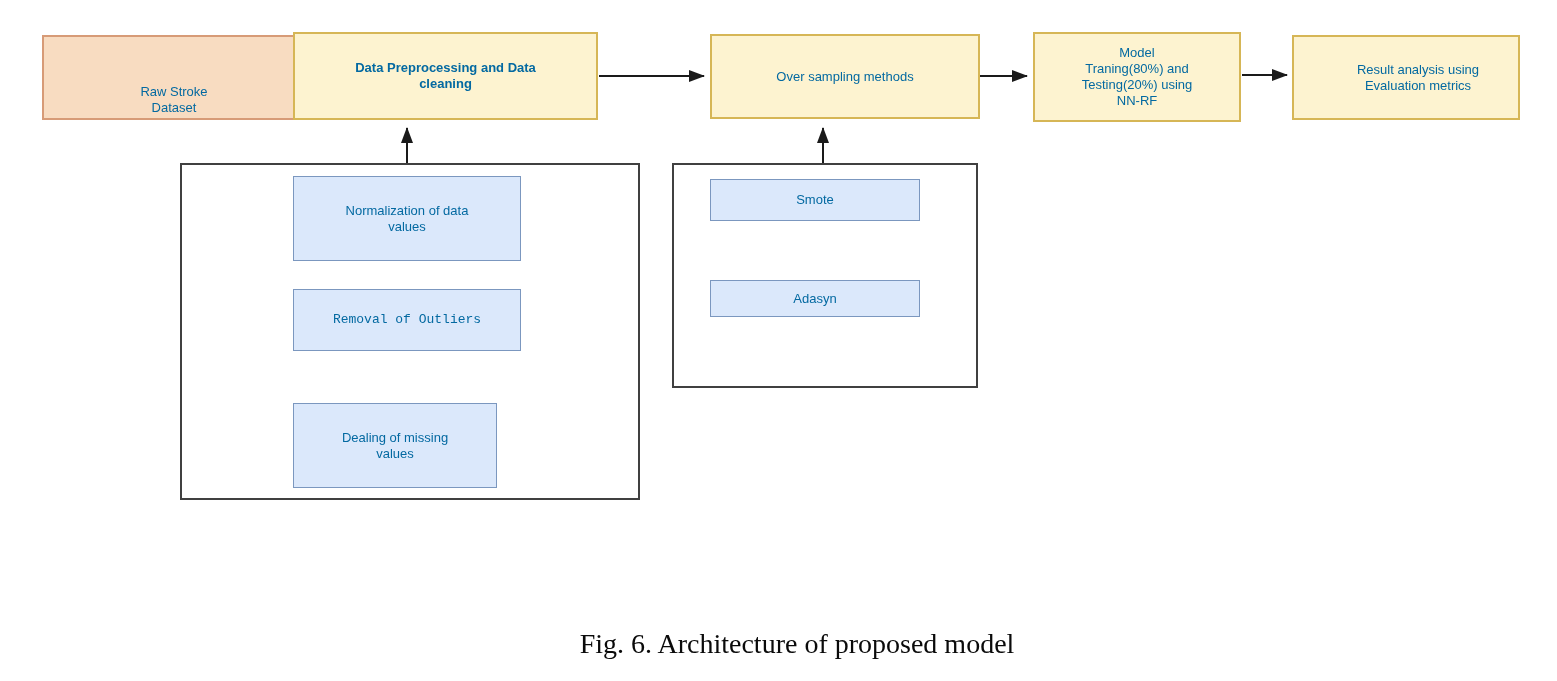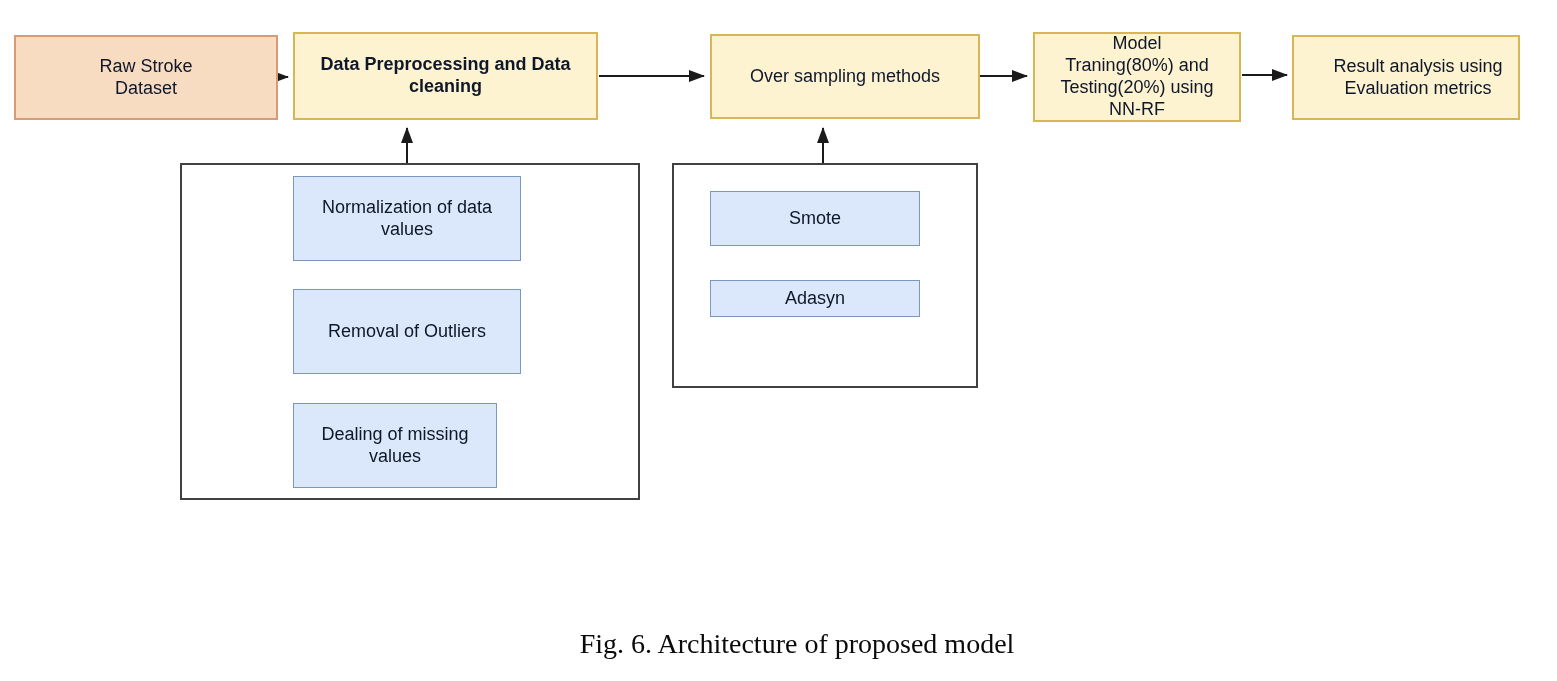--- a/index.html
+++ b/index.html
@@ -23,22 +23,22 @@
     height: 681px;
     pointer-events: none;
   }
   .node {
     position: absolute;
     box-sizing: border-box;
     display: flex;
     align-items: center;
     justify-content: center;
     text-align: center;
-    color: #0f172a;
-    font-size: 18px;
+    color: #0369a1;
+    font-size: 13px;
     line-height: 1.22;
   }
   .node .lbl {
     white-space: pre-line;
     padding: 2px 4px;
   }
   .start-node {
     background: #f8dcc1;
     border: 2px solid #d79b77;
   }
@@ -82,21 +82,21 @@
     <line x1="599" y1="76" x2="704" y2="76" stroke="#1a1a1a" stroke-width="2" marker-end="url(#ah)"></line>
     <line x1="980" y1="76" x2="1027" y2="76" stroke="#1a1a1a" stroke-width="2" marker-end="url(#ah)"></line>
     <line x1="1242" y1="75" x2="1287" y2="75" stroke="#1a1a1a" stroke-width="2" marker-end="url(#ah)"></line>
     <line x1="407" y1="163" x2="407" y2="128" stroke="#1a1a1a" stroke-width="2" marker-end="url(#ah)"></line>
     <line x1="823" y1="163" x2="823" y2="128" stroke="#1a1a1a" stroke-width="2" marker-end="url(#ah)"></line>
   </svg>
 
   <div class="group-box" style="left:180px; top:163px; width:460px; height:337px;"></div>
   <div class="group-box" style="left:672px; top:163px; width:306px; height:225px;"></div>
 
-  <div class="node start-node" style="left:14px; top:35px; width:264px; height:85px;">
+  <div class="node start-node" style="left:42px; top:35px; width:264px; height:85px;align-items:flex-end;">
     <span class="lbl">Raw Stroke
 Dataset</span>
   </div>
 
   <div class="node process-node" style="left:293px; top:32px; width:305px; height:88px;font-weight:bold;">
     <span class="lbl">Data Preprocessing and Data
 cleaning</span>
   </div>
 
   <div class="node process-node" style="left:710px; top:34px; width:270px; height:85px;">
@@ -113,30 +113,30 @@
   <div class="node process-node" style="left:1292px; top:35px; width:228px; height:85px;padding-left:24px;">
     <span class="lbl">Result analysis using
 Evaluation metrics</span>
   </div>
 
   <div class="node sub-node" style="left:293px; top:176px; width:228px; height:85px;">
     <span class="lbl">Normalization of data
 values</span>
   </div>
 
-  <div class="node sub-node" style="left:293px; top:289px; width:228px; height:85px;">
+  <div class="node sub-node" style="left:293px; top:289px; width:228px; height:62px;font-family:Liberation Mono, monospace;">
     <span class="lbl">Removal of Outliers</span>
   </div>
 
   <div class="node sub-node" style="left:293px; top:403px; width:204px; height:85px;">
     <span class="lbl">Dealing of missing
 values</span>
   </div>
 
-  <div class="node sub-node" style="left:710px; top:191px; width:210px; height:55px;">
+  <div class="node sub-node" style="left:710px; top:179px; width:210px; height:42px;">
     <span class="lbl">Smote</span>
   </div>
 
   <div class="node sub-node" style="left:710px; top:280px; width:210px; height:37px;">
     <span class="lbl">Adasyn</span>
   </div>
 
   <div class="caption">Fig. 6. Architecture of proposed model</div>
 
 </div>

